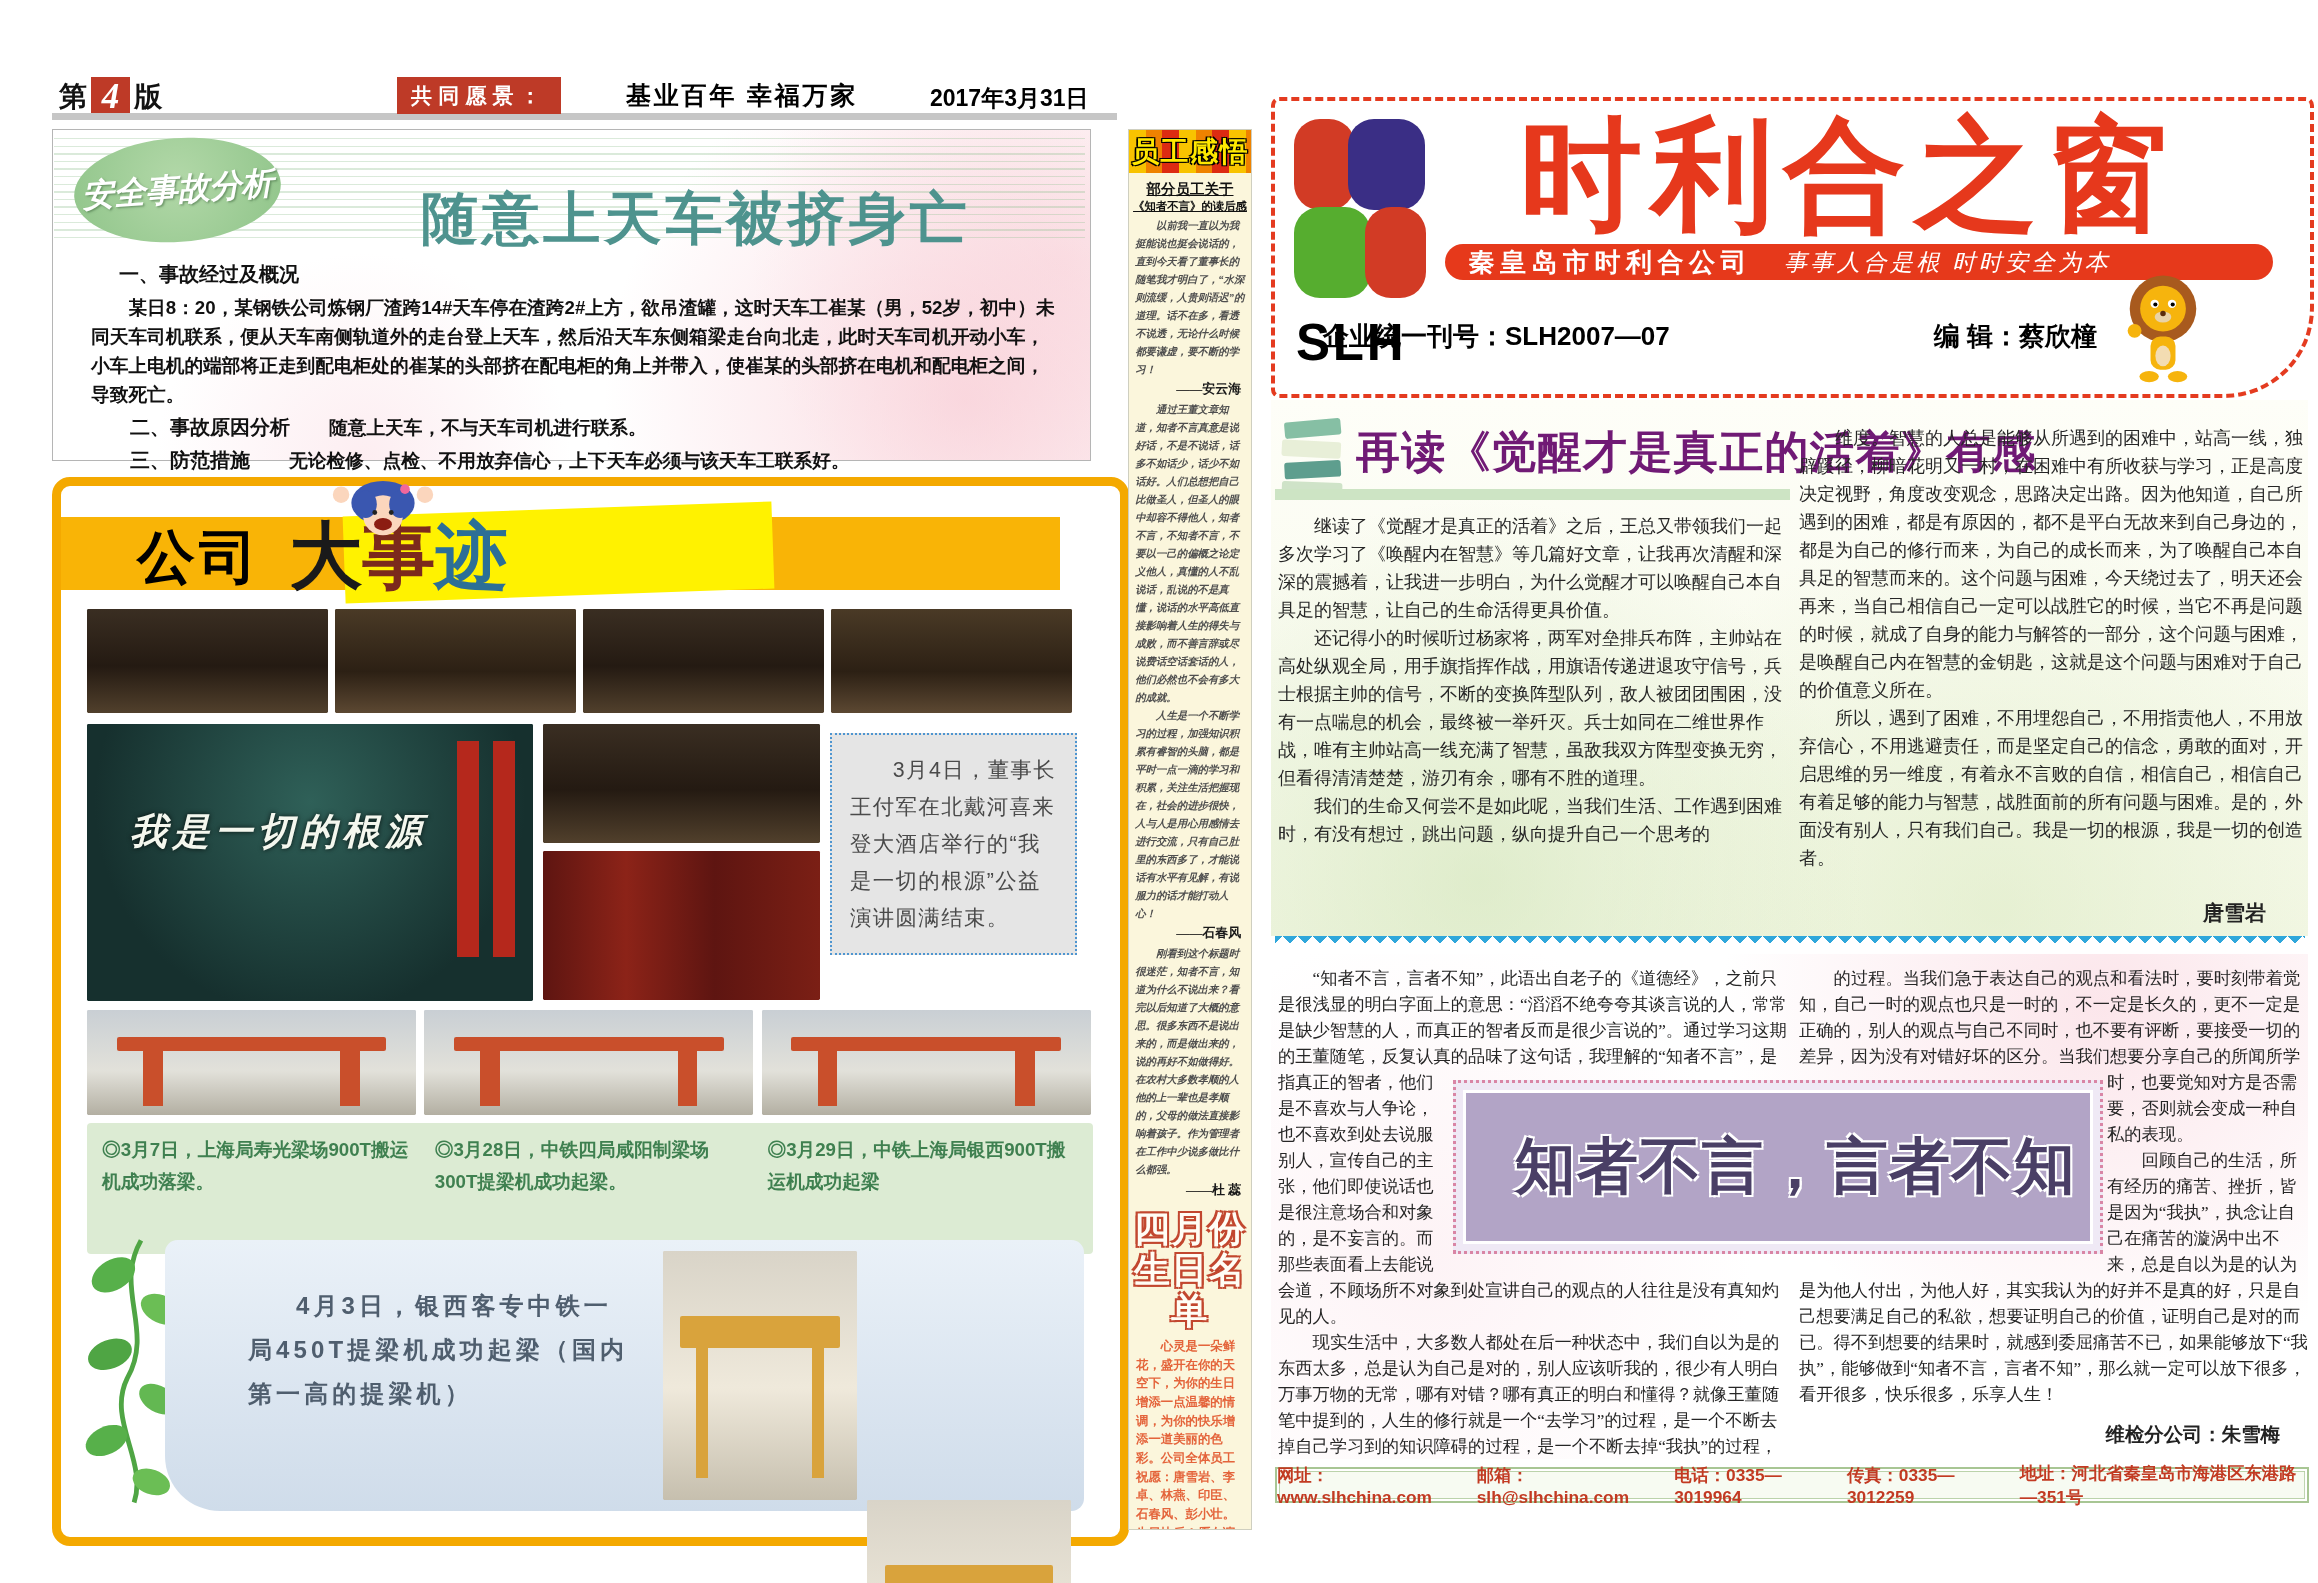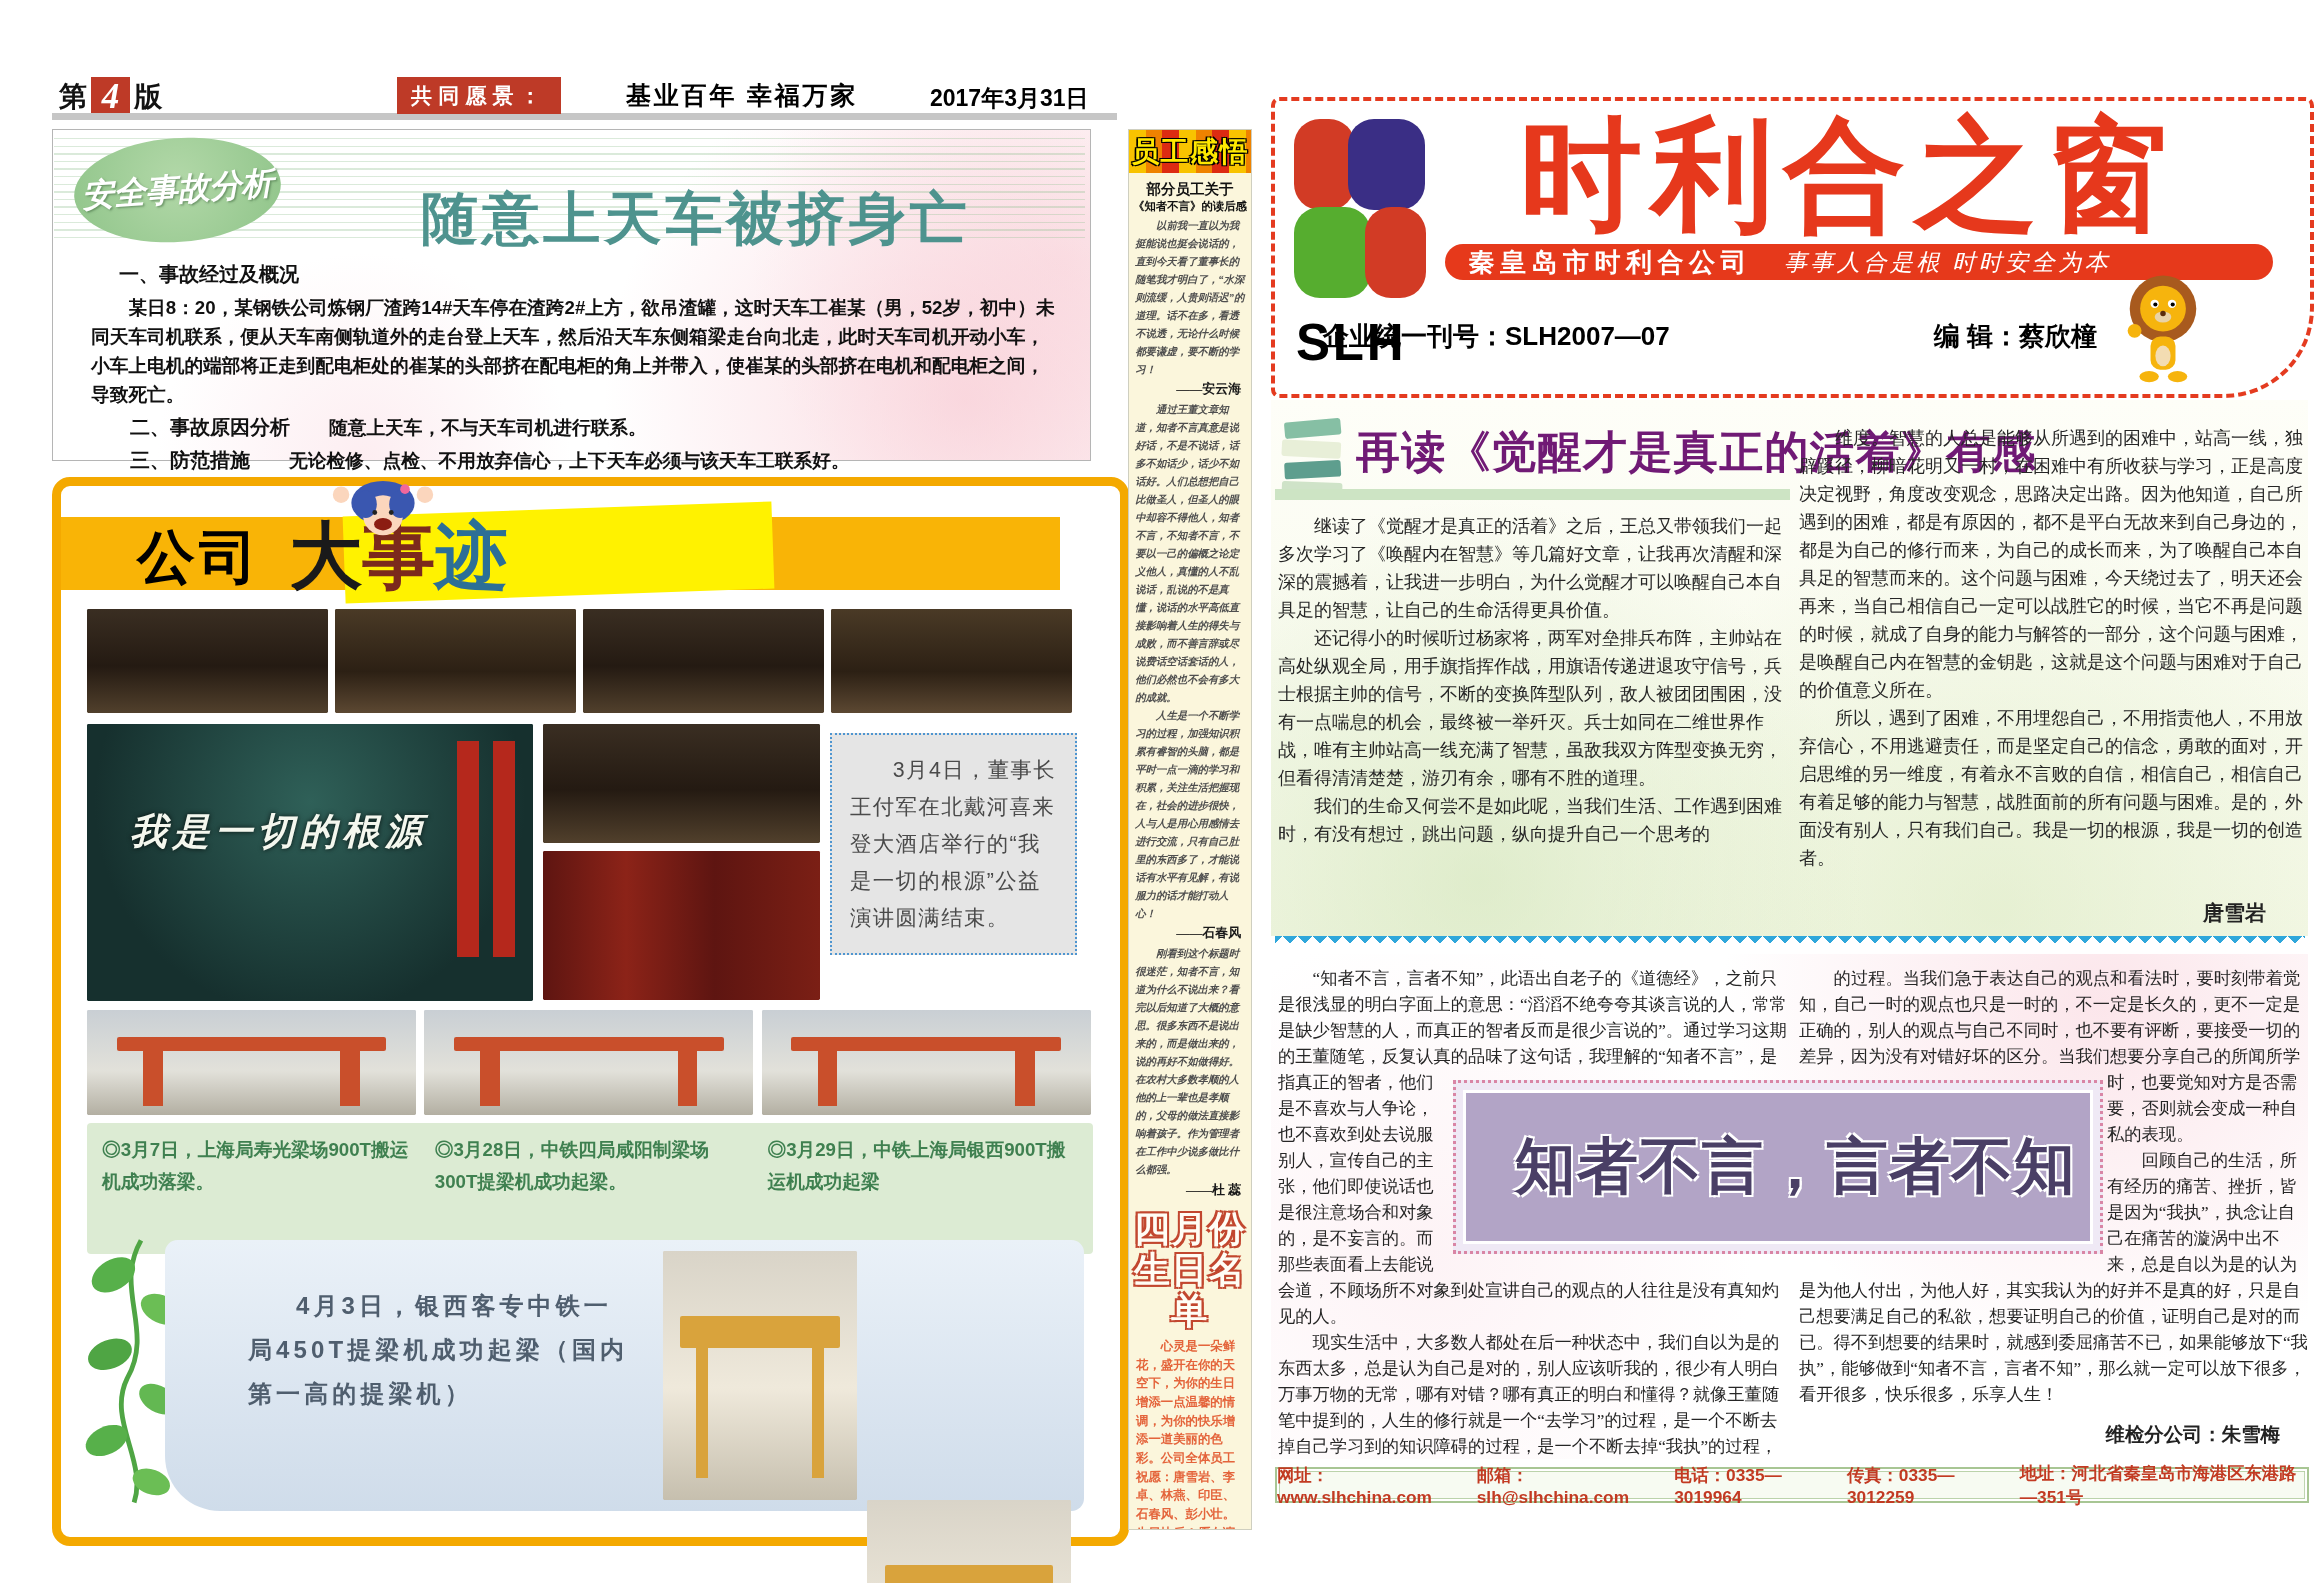--- a/index.html
+++ b/index.html
@@ -56,21 +56,21 @@
   .capstrip{background:#DCEBD3;border-radius:4.1px;display:flex;padding:11px 4.1px;}
   .cap{width:325px;padding:0 11px;color:#3F8050;font-weight:bold;font-size:18.7px;line-height:32px;}
   .bluebox{background:linear-gradient(180deg,#EAF1F8,#CFDCEA);border-radius:12.4px 12.4px 12.4px 55px;}
   .apr3{font-size:24px;font-weight:bold;color:#4F5E6E;line-height:44px;letter-spacing:4.1px;}
   
   .strip{background:#FBF6DC;border:0.7px solid #CFCFC0;display:flex;flex-direction:column;overflow:hidden;}
   .sbanner{height:43px;flex:0 0 43px;background:repeating-linear-gradient(90deg,#F8C300 0 16.6px,#EF8200 16.6px 33px,#DD2B12 33px 50px);
     display:flex;align-items:center;justify-content:center;}
   .sbanner span{font-size:28px;font-weight:900;color:#FFE800;letter-spacing:1.4px;
     text-shadow:-1.4px -1.4px 0 #000,1.4px -1.4px 0 #000,-1.4px 1.4px 0 #000,1.4px 1.4px 0 #000;}
-  .ssub{ text-align:center;font-weight:800;color:#111;margin:7px 1.4px 2.8px;}
+  .ssub{ text-align:center;font-weight:800;color:#111;margin:7px 1.4px 2.8px;text-decoration:underline;}
   .ssub .l1{font-size:14.5px;}
   .ssub .l2{font-size:11.4px;}
   .kai{font-family:"Liberation Serif",serif;font-style:italic;font-size:10.4px;line-height:18px;color:#4F4F4F;
     font-weight:600;padding:0 6.2px;text-indent:2em;margin:0;}
   .ksig{text-align:right;padding-right:9.7px;font-weight:800;color:#1A1A1A;font-size:13px;
     font-family:"Liberation Serif",serif;margin:1.4px 0 2.8px;}
   .bdayt{ text-align:center;font-size:36px;font-weight:900;line-height:41px;color:#FFFDF5;letter-spacing:1.4px;
     text-shadow:-2.1px -2.1px 0 #C2472F,2.1px -2.1px 0 #C2472F,-2.1px 2.1px 0 #C2472F,2.1px 2.1px 0 #C2472F;margin-top:7px;}
   .bday{color:#E4643B;font-weight:800;font-size:12.4px;line-height:18.7px;padding:5.5px 7px 0;text-indent:2em;margin:0;}
   

